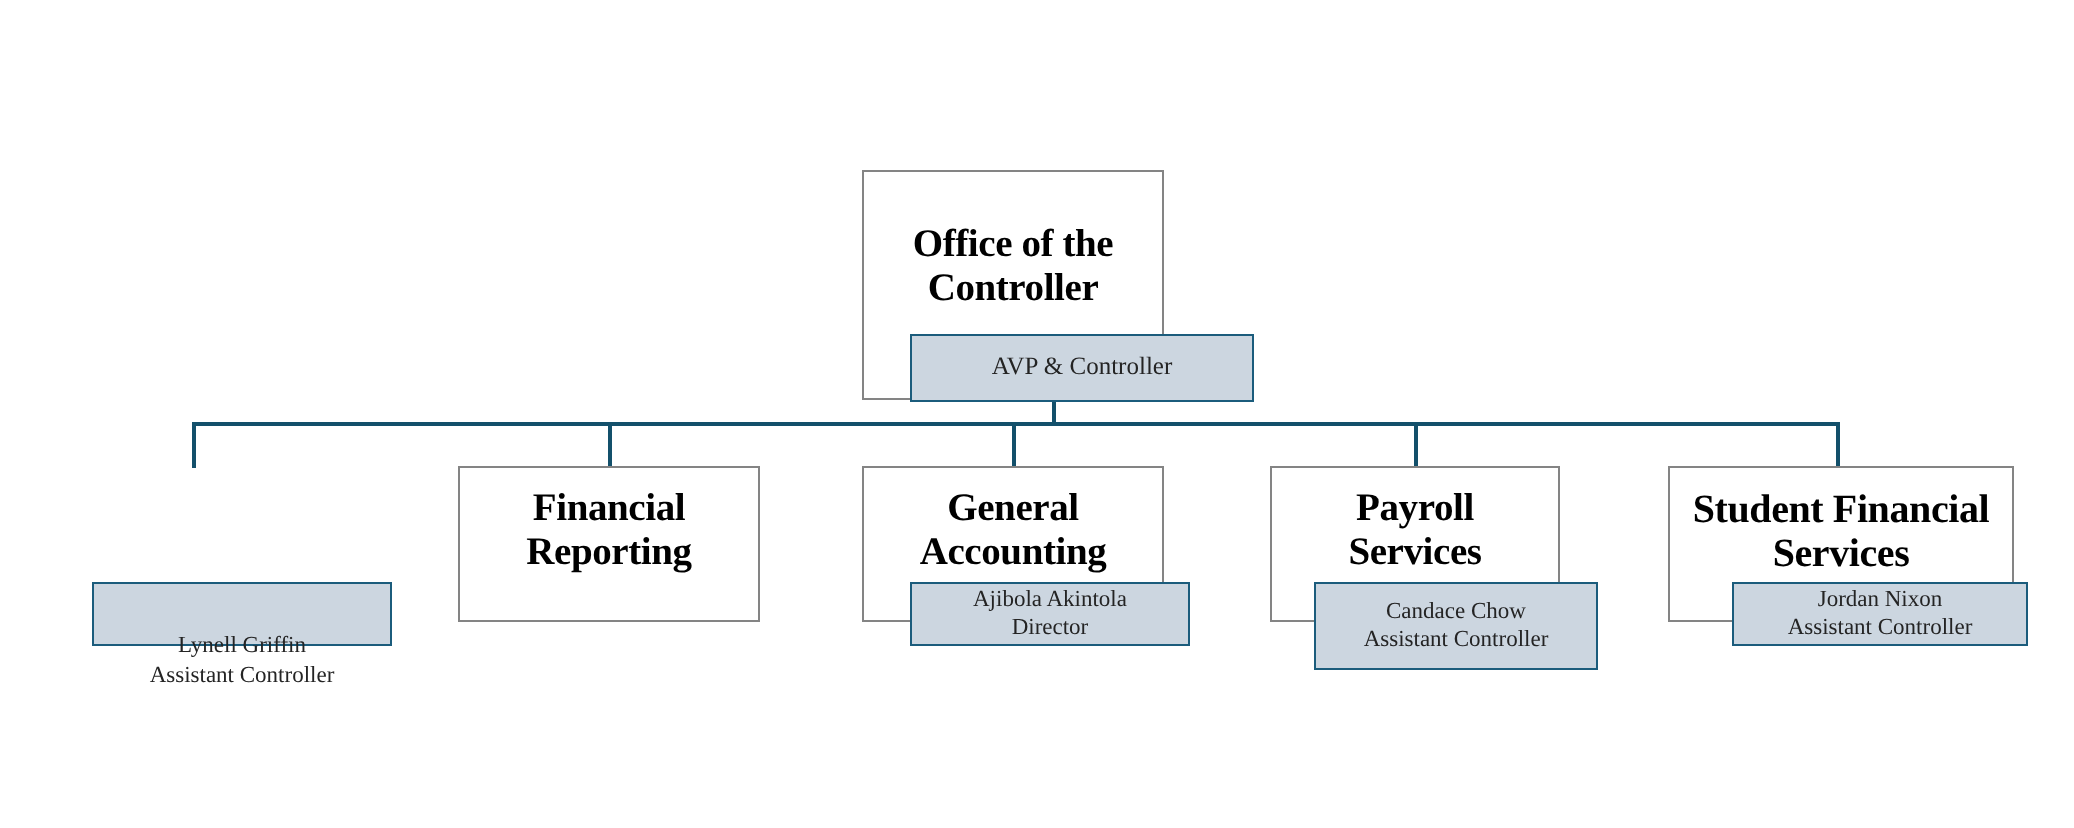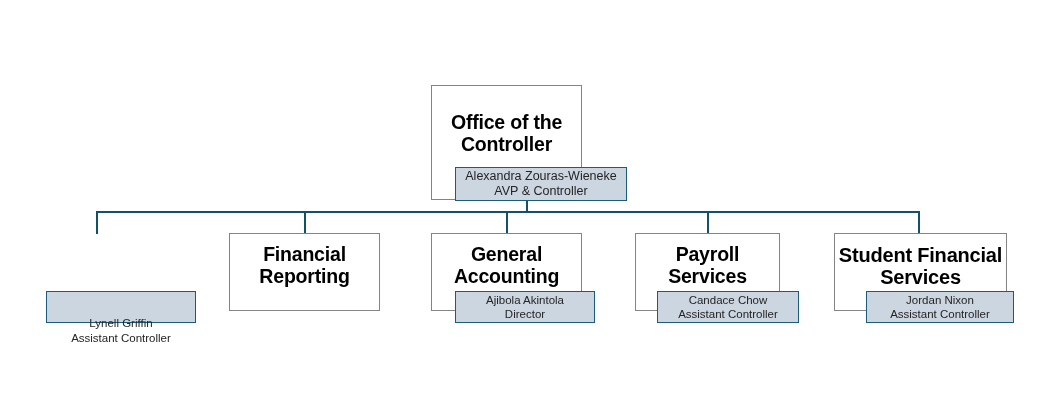--- a/index.html
+++ b/index.html
@@ -5,21 +5,21 @@
   html, body {
     margin: 0;
     padding: 0;
     background: #ffffff;
   }
   #chart-canvas {
     position: relative;
     width: 1037px;
     height: 414px;
     background: #ffffff;
-    font-family: Liberation Sans, sans-serif;
+    font-family: Liberation Serif, serif;
     overflow: hidden;
   }
 
   
   .node-box {
     position: absolute;
     background: #ffffff;
     border: 1px solid #848484;
     box-sizing: border-box;
     z-index: 2;
@@ -68,21 +68,20 @@
 </head>
 <body>
 
 <div id="chart-canvas">
 
   <div class="node-box" style="left:431px; top:85px; width:151px; height:115px;">
     <div class="node-title" style="top:26px; font-size:19.5px;">Office of the
 Controller</div>
   </div>
   <div class="plate" style="left:455px; top:167px; width:172px; height:34px;">
-    <div class="plate-name" style="font-size:12.5px;">Alexandra Zouras-Wieneke</div>
     <div class="plate-role" style="font-size:12.5px;">AVP &amp; Controller</div>
   </div>
 
   <div class="conn conn-v" style="left:526px; top:200px; height:13px;"></div>
 
   <div class="conn conn-h" style="left:96px; top:211px; width:824px;"></div>
 
   <div class="conn conn-v" style="left:96px; top:211px; height:23px;"></div>
   <div class="conn conn-v" style="left:304px; top:211px; height:23px;"></div>
   <div class="conn conn-v" style="left:506px; top:211px; height:23px;"></div>
@@ -105,21 +104,21 @@
   </div>
   <div class="plate" style="left:455px; top:291px; width:140px; height:32px;">
     <div class="plate-name" style="font-size:11.5px;">Ajibola Akintola</div>
     <div class="plate-role" style="font-size:11.5px;">Director</div>
   </div>
 
   <div class="node-box" style="left:635px; top:233px; width:145px; height:78px;">
     <div class="node-title" style="top:10px; font-size:19.5px;">Payroll
 Services</div>
   </div>
-  <div class="plate" style="left:657px; top:291px; width:142px; height:32px;">
+  <div class="plate" style="left:657px; top:291px; width:142px; height:44px;">
     <div class="plate-name" style="font-size:11.5px;">Candace Chow</div>
     <div class="plate-role" style="font-size:11.5px;">Assistant Controller</div>
   </div>
 
   <div class="node-box" style="left:834px; top:233px; width:173px; height:78px;">
     <div class="node-title" style="top:10px; font-size:20px;">Student Financial
 Services</div>
   </div>
   <div class="plate" style="left:866px; top:291px; width:148px; height:32px;">
     <div class="plate-name" style="font-size:11.5px;">Jordan Nixon</div>

